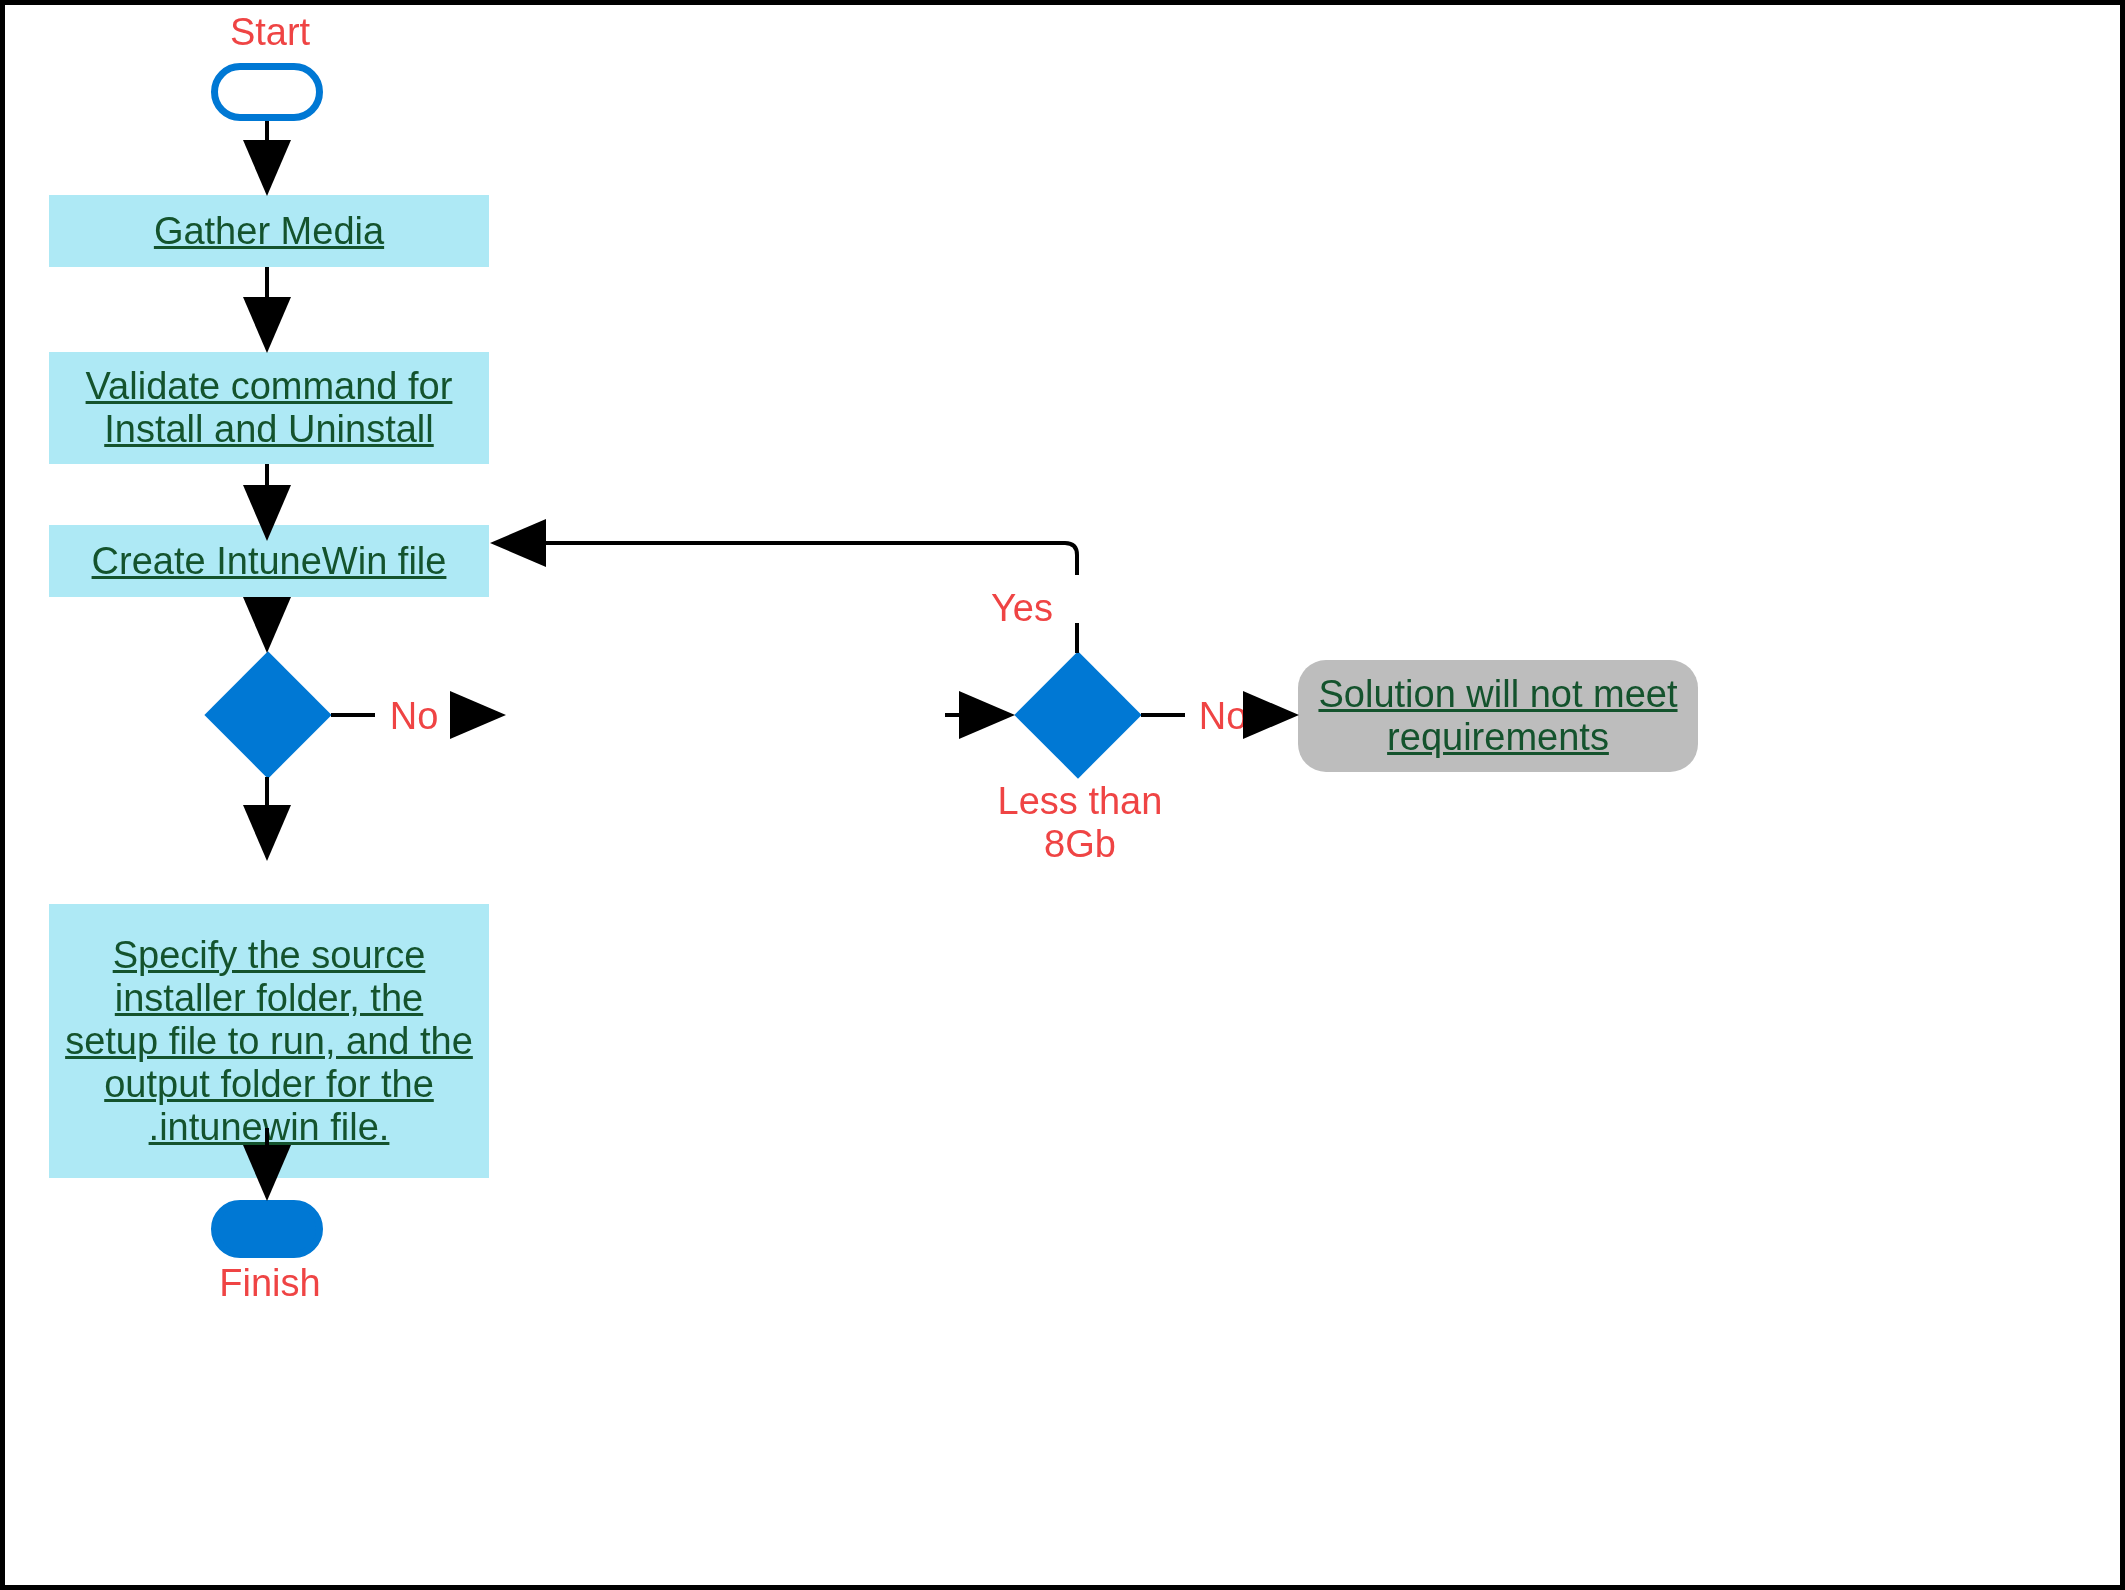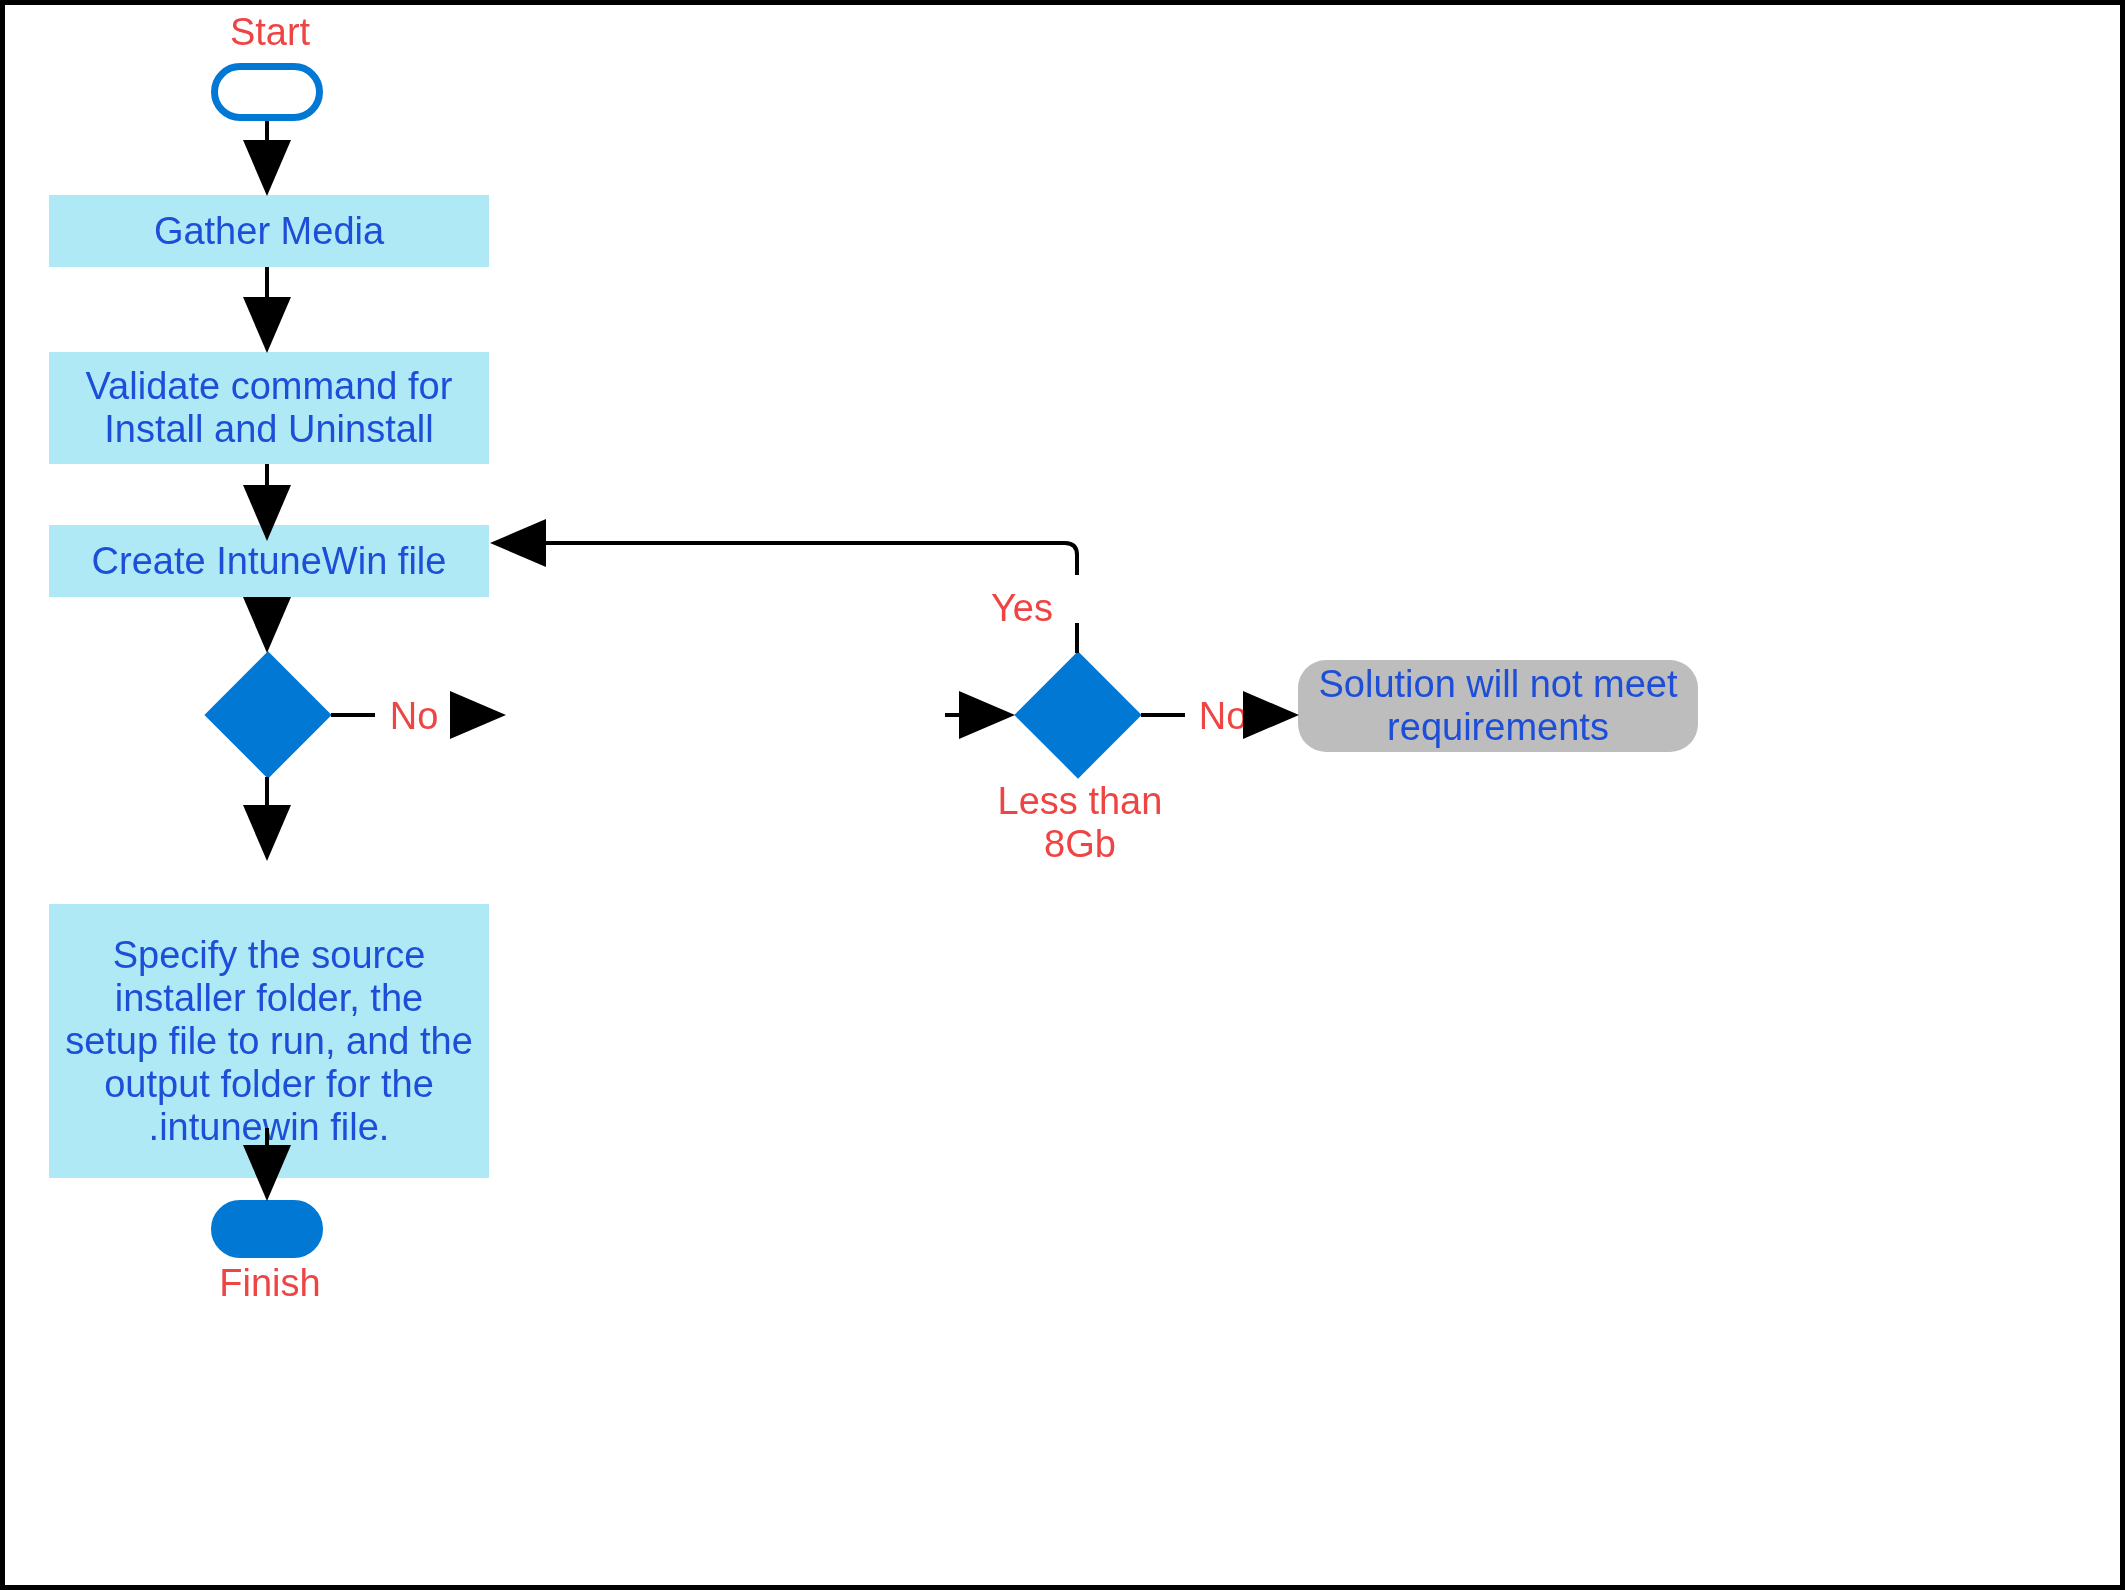--- a/index.html
+++ b/index.html
@@ -32,23 +32,24 @@
       background: #0078d4;
     }
     .process {
       position: absolute;
       background: #aee9f5;
       display: flex;
       align-items: center;
       justify-content: center;
       text-align: center;
       font-size: 38px;
-      color: #1d4ed8;
+      color: #14532d;
       box-sizing: border-box;
       padding: 0 16px;
+      text-decoration: underline;
     }
     .process.grey {
       background: #bdbdbd;
       border-radius: 28px;
     }
     .decision {
       position: absolute;
       width: 90px;
       height: 90px;
       background: #0078d4;
@@ -85,21 +86,21 @@
 
 
   <div class="decision" style="left: 1028px; top: 665px;"></div>
 
   <div class="label" style="left: 985px; top: 775px; width: 180px;">Less than 8Gb</div>
 
   <div class="label" style="left: 977px; top: 571px; width: 80px; margin-top: 11px;">Yes</div>
 
   <div class="label" style="left: 1183px; top: 690px; width: 70px;">No</div>
 
-  <div class="process grey" style="left: 1293px; top: 655px; width: 400px; height: 92px;">Solution will not meet requirements</div>
+  <div class="process grey" style="left: 1293px; top: 655px; width: 400px; height: 112px;">Solution will not meet requirements</div>
 
   <div class="process" style="left: 44px; top: 855px; width: 440px; height: 274px; margin-top: 44px;">Specify the source installer folder, the setup file to run, and the output folder for the .intunewin file.</div>
 
   <div class="terminator filled" style="left: 206px; top: 1195px; width: 112px; height: 58px;"></div>
 
   <div class="label" style="left: 195px; top: 1257px; width: 140px;">Finish</div>
 
   <svg class="arrows">
     <defs>
       <marker id="arrowhead" markerWidth="14" markerHeight="12" refX="12" refY="6" orient="auto">

